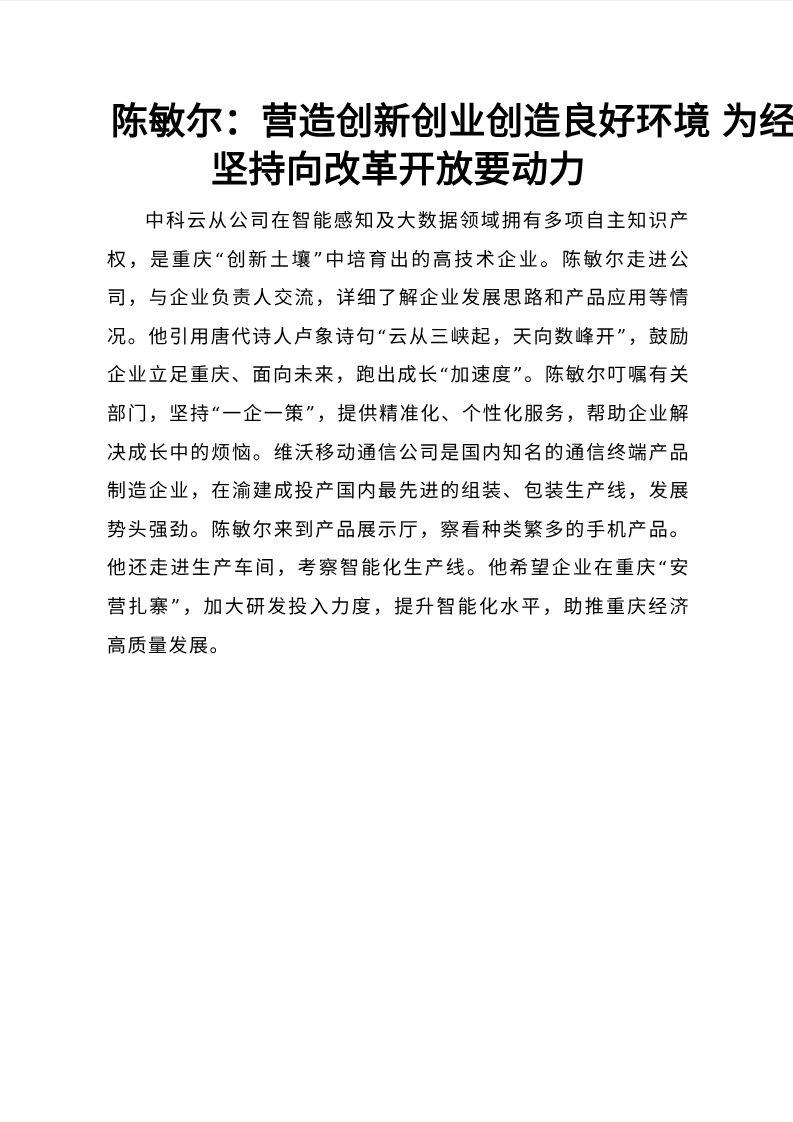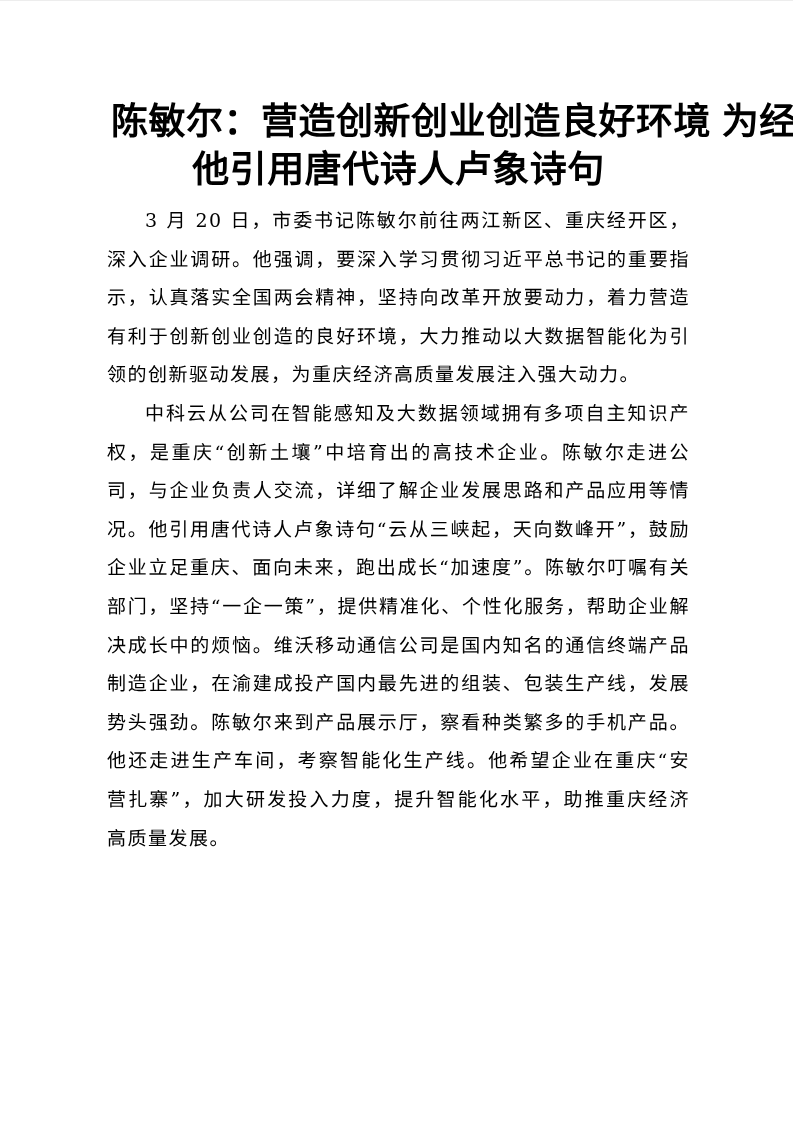--- a/index.html
+++ b/index.html
@@ -46,20 +46,19 @@
     padding: 0;
     text-indent: 2em;
   }
 </style>
 </head>
 <body>
 
 <div class="page">
   <h1 class="doc-title">
     <span class="title-line">陈敏尔：营造创新创业创造良好环境 为经济</span>
-    <span class="title-line">他引用唐代诗人卢象诗句</span>
+    <span class="title-line">坚持向改革开放要动力</span>
   </h1>
 
   <div class="doc-body">
-    <p>3 月 20 日，市委书记陈敏尔前往两江新区、重庆经开区，深入企业调研。他强调，要深入学习贯彻习近平总书记的重要指示，认真落实全国两会精神，坚持向改革开放要动力，着力营造有利于创新创业创造的良好环境，大力推动以大数据智能化为引领的创新驱动发展，为重庆经济高质量发展注入强大动力。</p>
     <p>中科云从公司在智能感知及大数据领域拥有多项自主知识产权，是重庆“创新土壤”中培育出的高技术企业。陈敏尔走进公司，与企业负责人交流，详细了解企业发展思路和产品应用等情况。他引用唐代诗人卢象诗句“云从三峡起，天向数峰开”，鼓励企业立足重庆、面向未来，跑出成长“加速度”。陈敏尔叮嘱有关部门，坚持“一企一策”，提供精准化、个性化服务，帮助企业解决成长中的烦恼。维沃移动通信公司是国内知名的通信终端产品制造企业，在渝建成投产国内最先进的组装、包装生产线，发展势头强劲。陈敏尔来到产品展示厅，察看种类繁多的手机产品。他还走进生产车间，考察智能化生产线。他希望企业在重庆“安营扎寨”，加大研发投入力度，提升智能化水平，助推重庆经济高质量发展。</p>
   </div>
 </div>
 
 </body></html>

